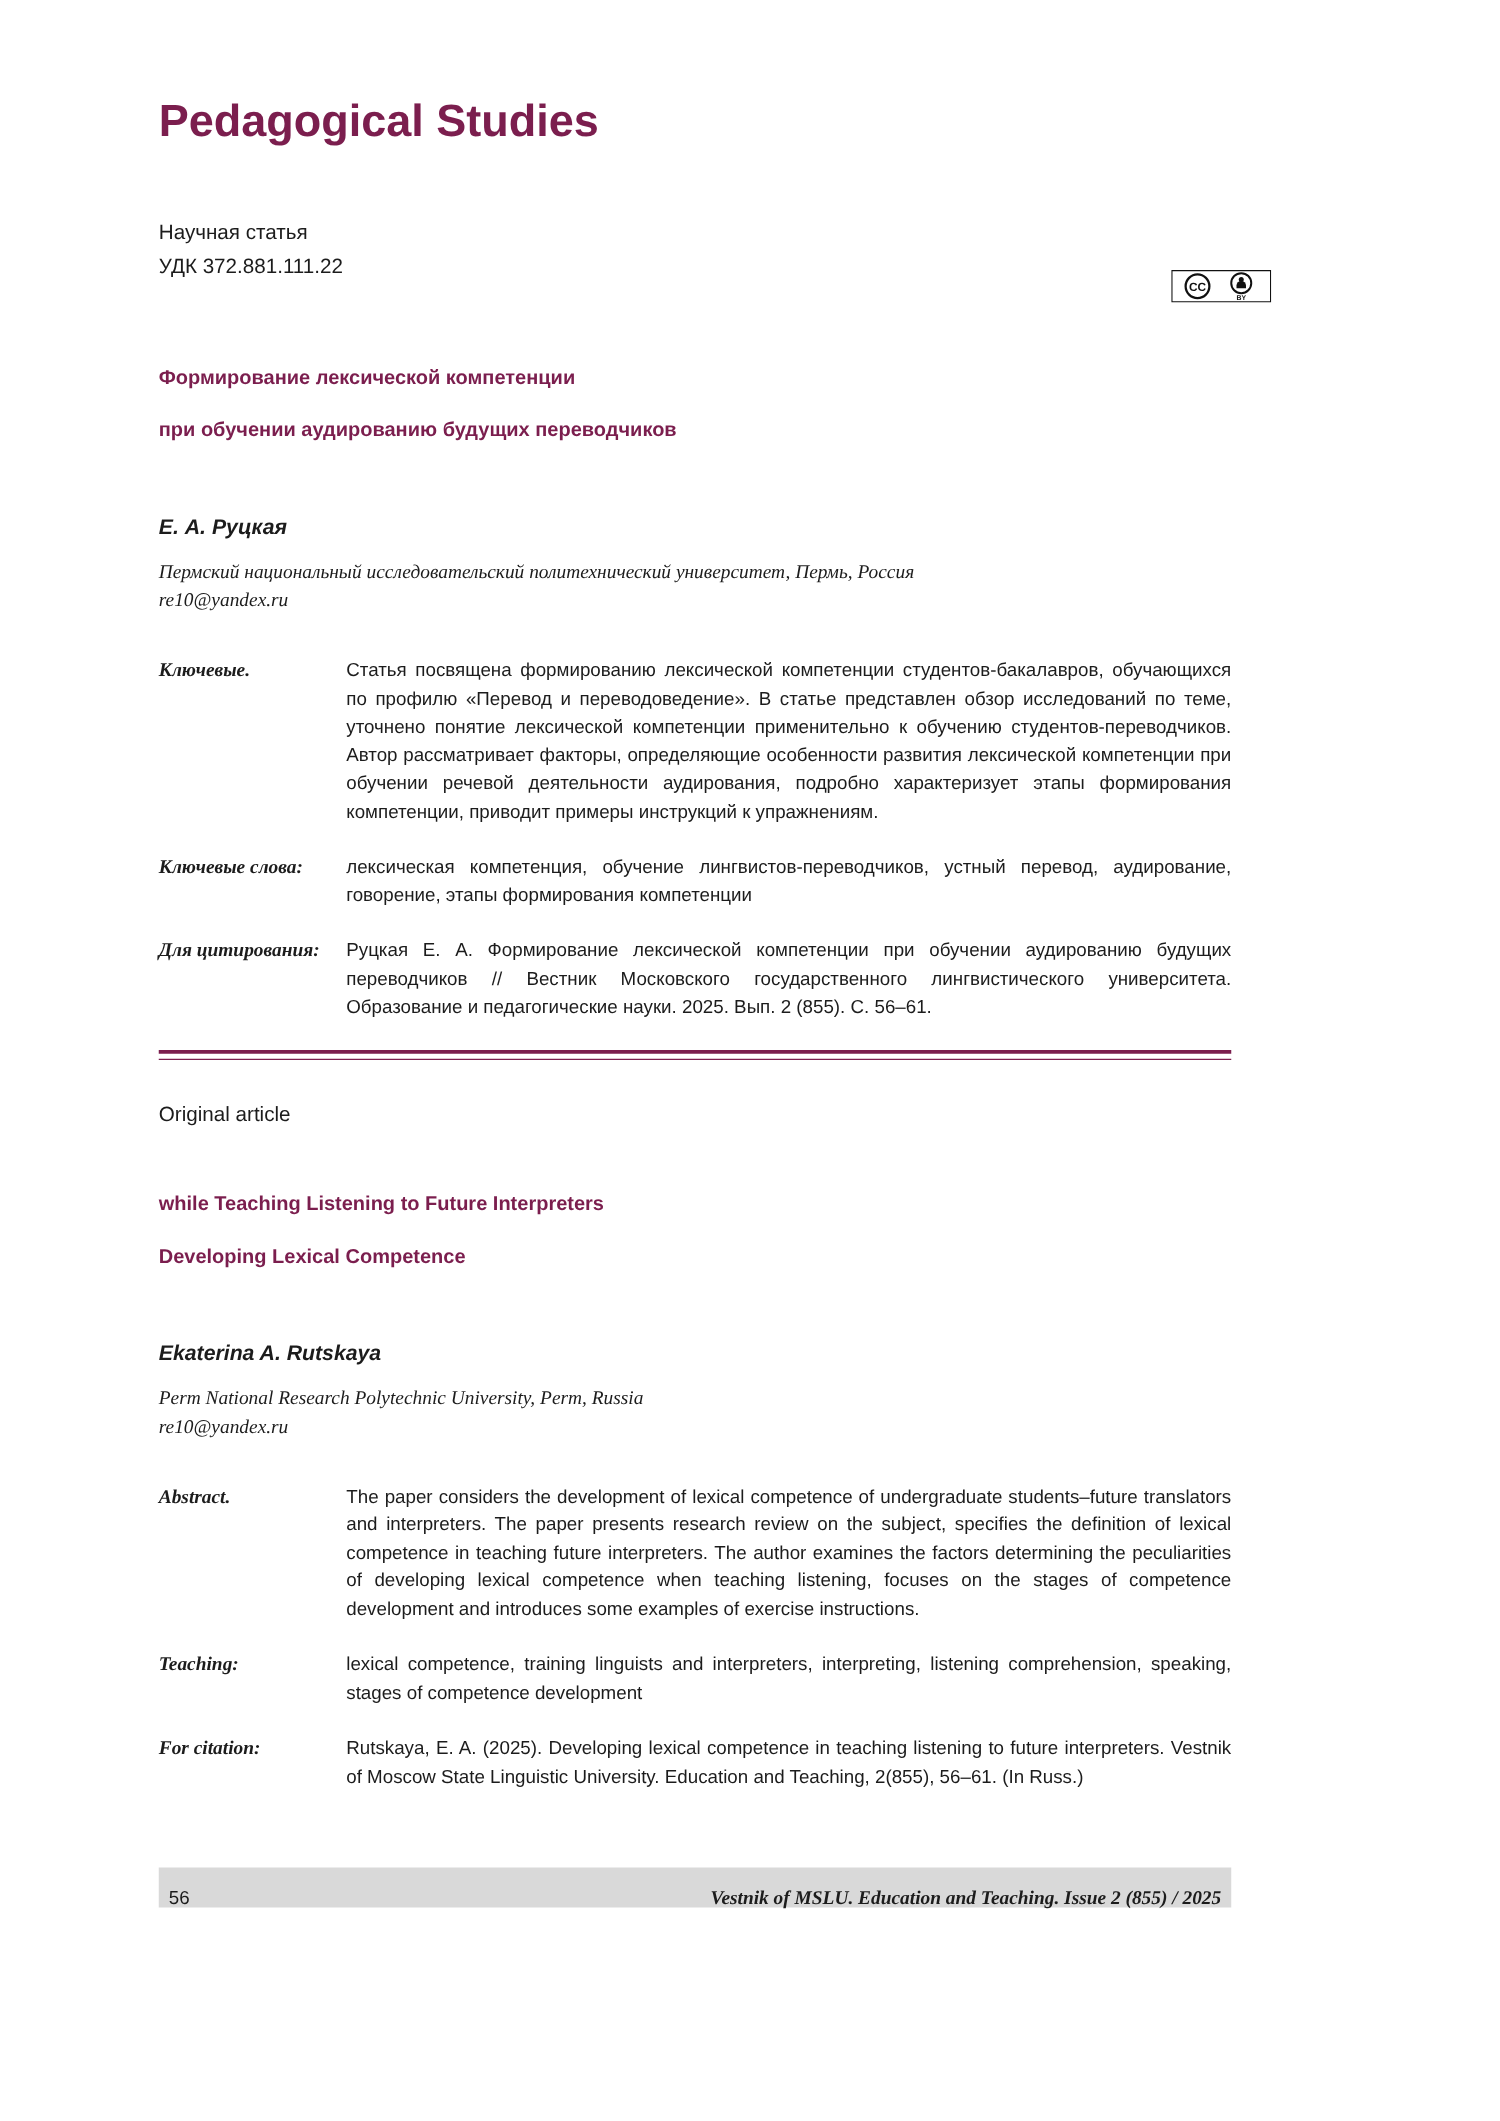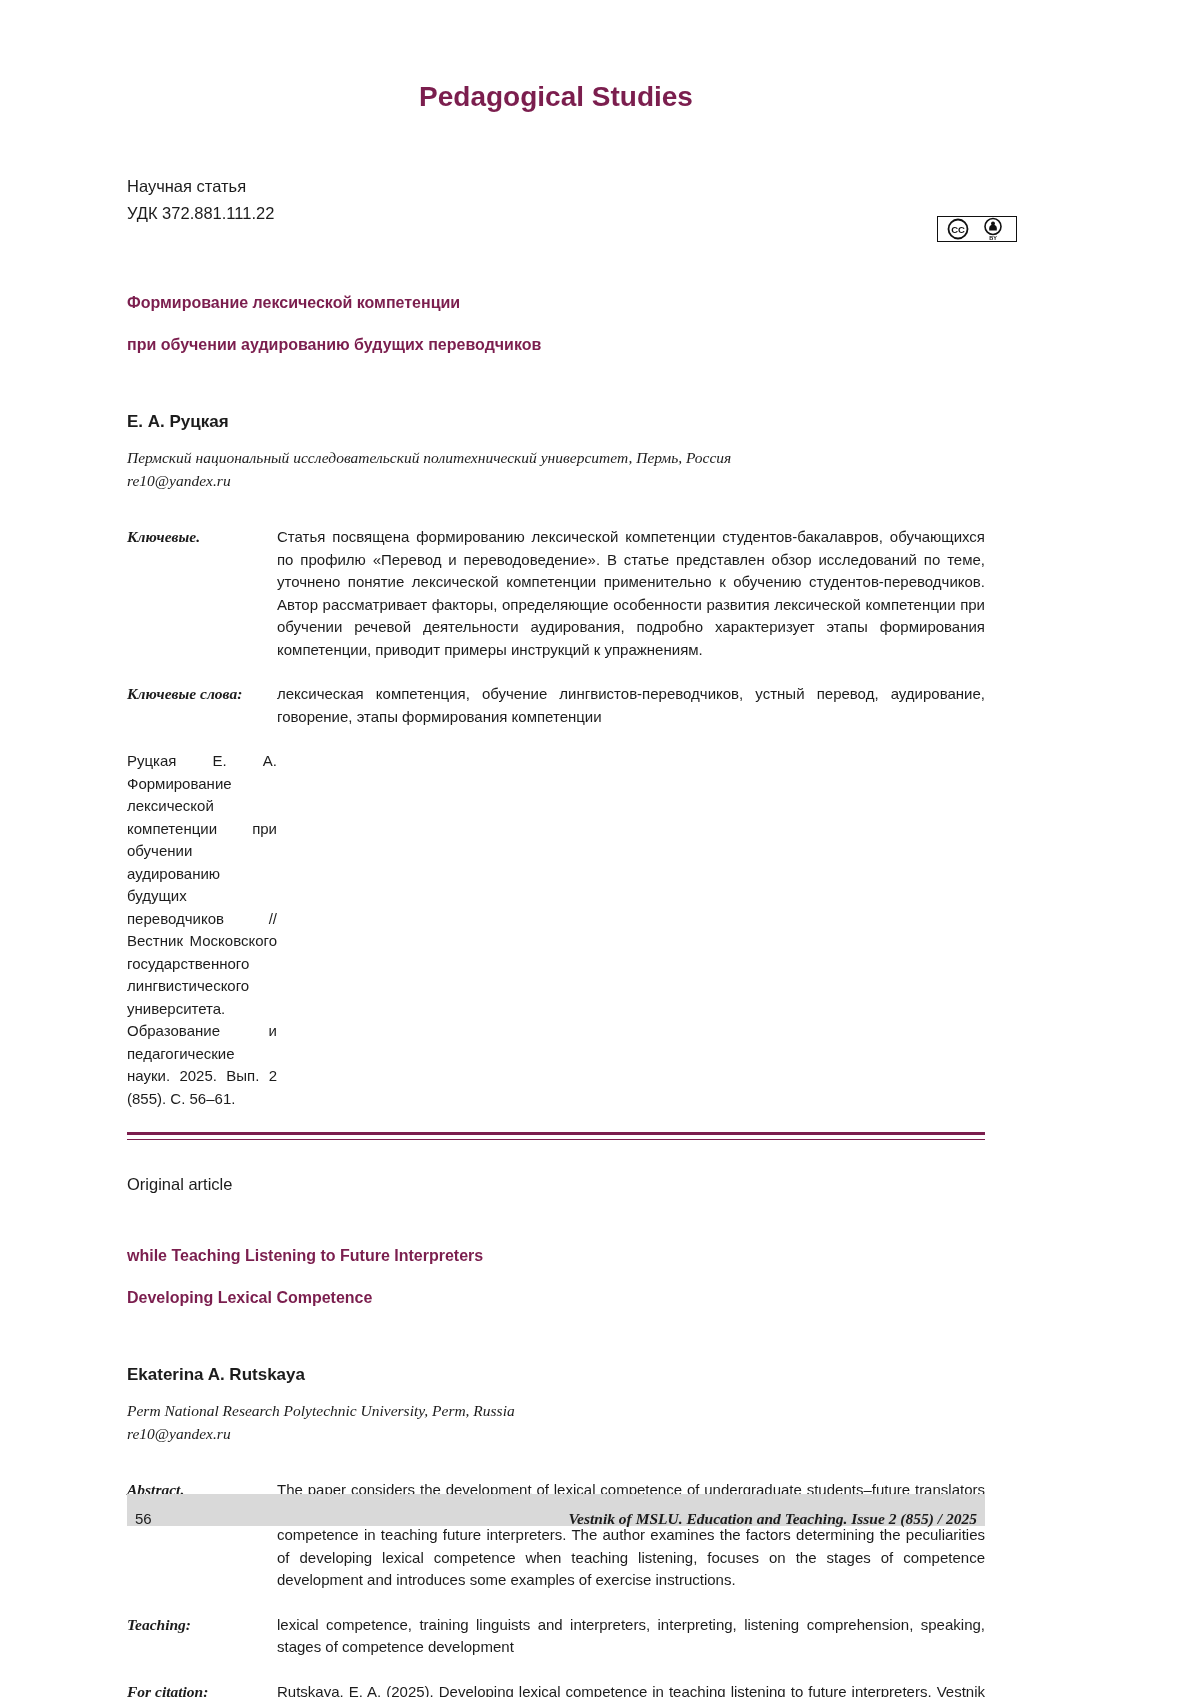--- a/index.html
+++ b/index.html
@@ -11,38 +11,38 @@
   html,body{background:#ffffff;}
   body{
     width:1200px;height:1697px;
     font-family:"Liberation Sans",sans-serif;
     color:var(--color-text);
   }
   .page{position:relative;width:1200px;height:1697px;background:#ffffff;overflow:hidden;}
   .content{position:absolute;left:127px;top:0;width:858px;}
 
   .running-head{
-    padding-top:82px;text-align:center;
-    font-size:28px;line-height:30px;font-weight:600;
+    padding-top:82px;text-align:left;
+    font-size:36px;line-height:30px;font-weight:600;
     color:var(--color-accent);
   }
   .article-type{margin-top:62px;font-size:16.5px;line-height:25px;}
   .udc{margin-top:2px;font-size:16.5px;line-height:25px;}
 
   .cc-badge{position:absolute;right:215px;top:216px;width:80px;height:26px;padding-left:32px;}
 
   .title{
     margin-top:56px;
     color:var(--color-accent);
     font-size:16px;line-height:42px;font-weight:bold;
   }
   .title.en{margin-top:38px;}
   .title-line{display:block;}
 
-  .author{margin-top:44px;font-size:17px;line-height:24px;font-weight:bold;}
+  .author{margin-top:44px;font-size:17px;line-height:24px;font-weight:bold;font-style:italic;}
   .affil{
     margin-top:12px;
     font-family:"Liberation Serif",serif;font-style:italic;
     font-size:15.5px;line-height:23px;
   }
   .email{
     font-family:"Liberation Serif",serif;font-style:italic;
     font-size:15.5px;line-height:23px;
   }
 
@@ -113,20 +113,21 @@
     <div class="meta-section">
       <div class="meta-row">
         <div class="meta-label">Ключевые.</div>
         <div class="meta-body">Статья посвящена формированию лексической компетенции студентов-бакалавров, обучающихся по профилю «Перевод и переводоведение». В статье представлен обзор исследований по теме, уточнено понятие лексической компетенции применительно к обучению студентов-переводчиков. Автор рассматривает факторы, определяющие особенности развития лексической компетенции при обучении речевой деятельности аудирования, подробно характеризует этапы формирования компетенции, приводит примеры инструкций к упражнениям.</div>
       </div>
       <div class="meta-row">
         <div class="meta-label">Ключевые слова:</div>
         <div class="meta-body">лексическая компетенция, обучение лингвистов-переводчиков, устный перевод, аудирование, говорение, этапы формирования компетенции</div>
       </div>
       <div class="meta-row">
+        <div class="meta-label">Для цитирования:</div>
         <div class="meta-body">Руцкая Е. А. Формирование лексической компетенции при обучении аудированию будущих переводчиков // Вестник Московского государственного лингвистического университета. Образование и педагогические науки. 2025. Вып. 2 (855). С. 56–61.</div>
       </div>
     </div>
 
     <div class="double-rule"></div>
 
     <div class="orig-article">Original article</div>
 
     <h1 class="title en">
       <span class="title-line">while Teaching Listening to Future Interpreters</span>

